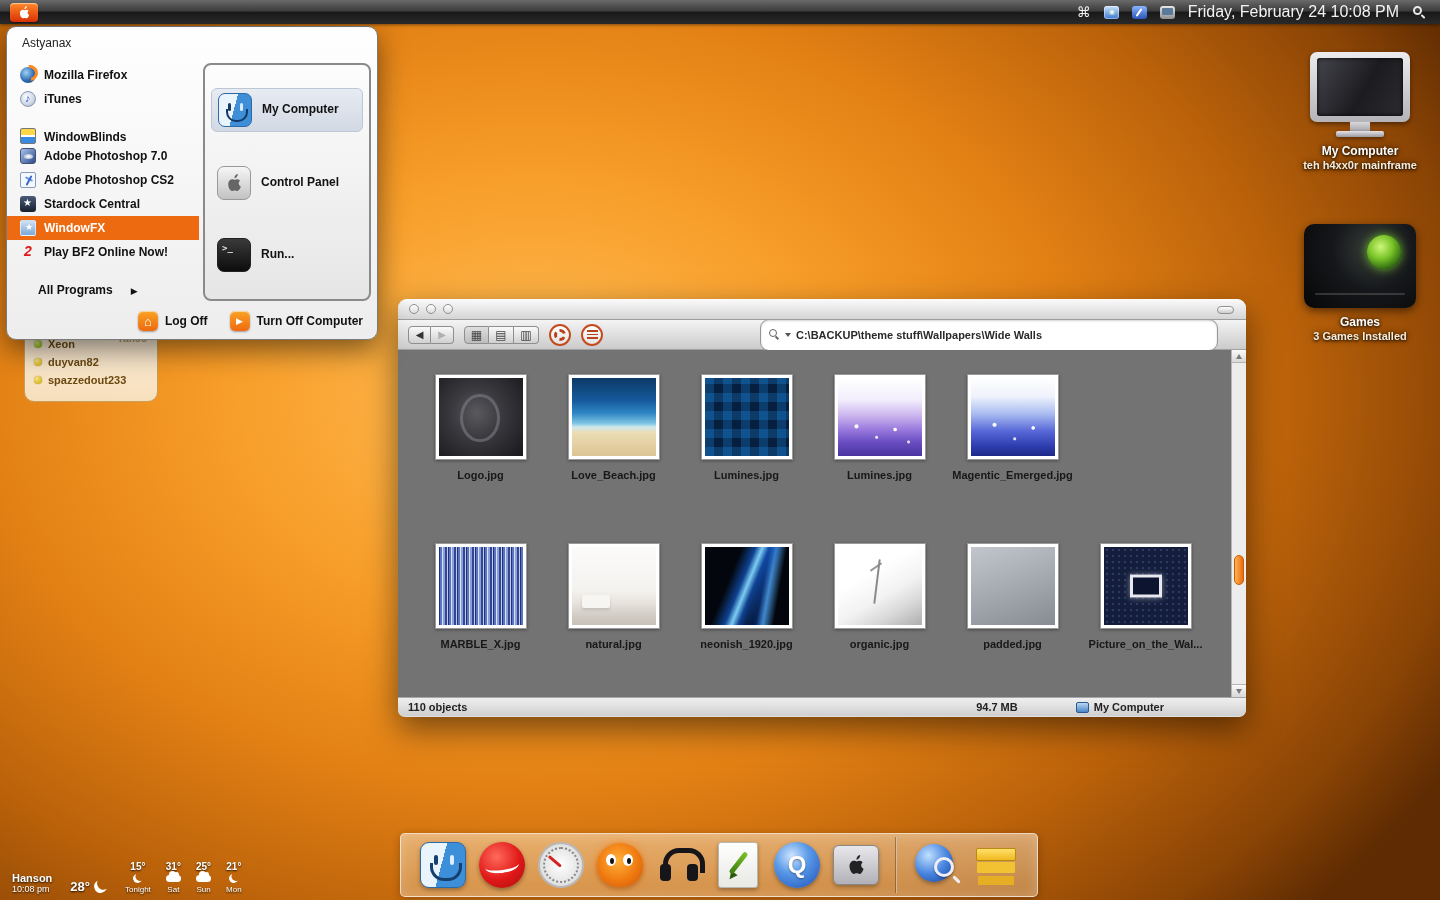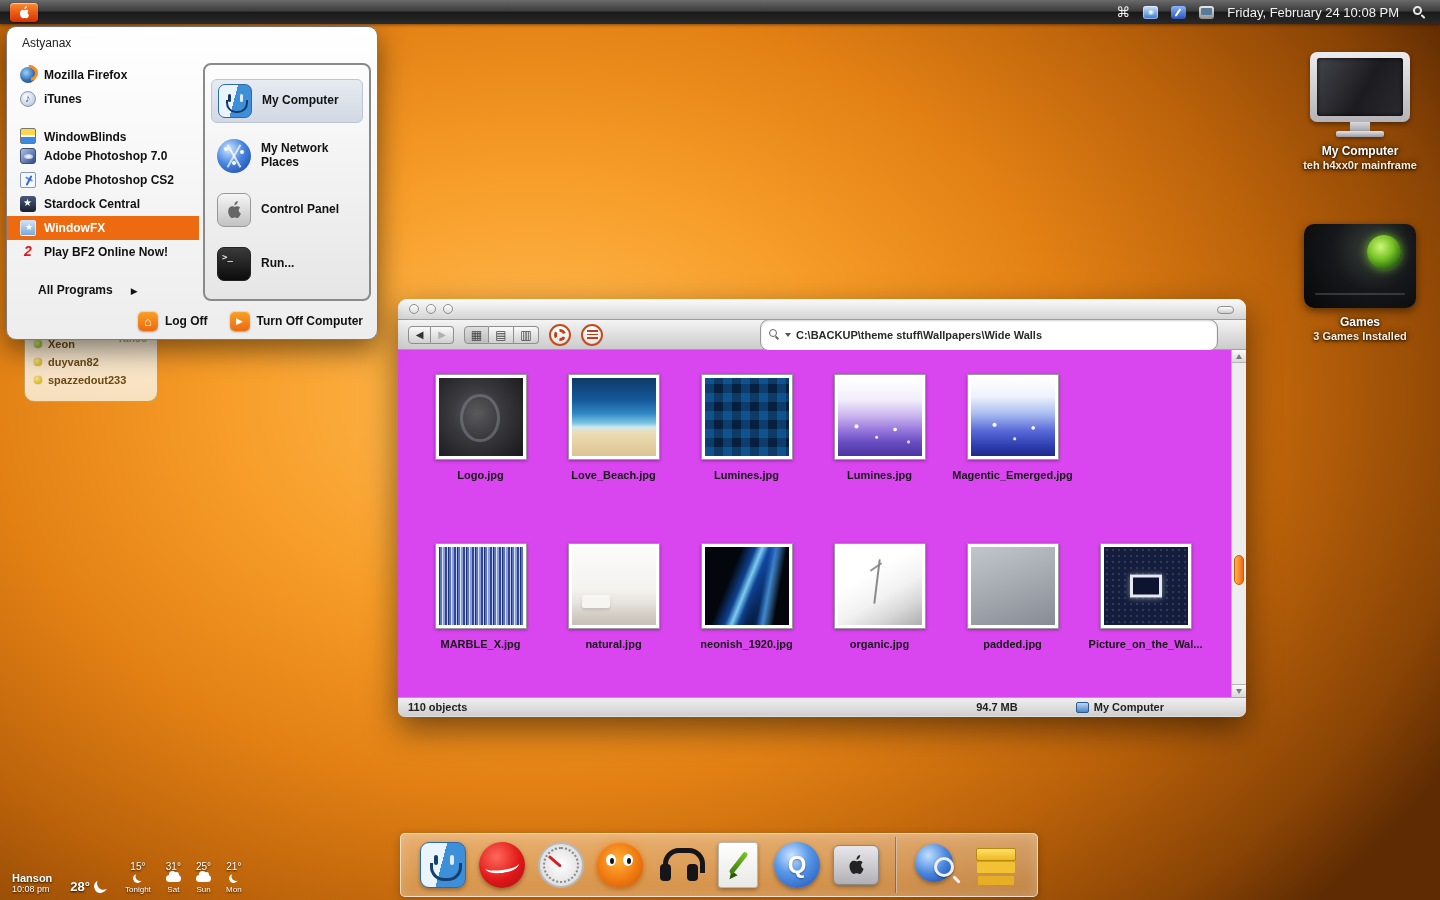--- a/index.html
+++ b/index.html
@@ -21,21 +21,21 @@
   .apple-svg { width:11px; height:13px; fill:currentColor; }
   .mb-right { margin-left:auto; display:flex; align-items:center; gap:13px; margin-right:14px; }
   .mb-cmd::before { content:'⌘'; color:#f0f0f0; font-size:14px; line-height:1; }
   .mb-tile { width:15px; height:13px; border-radius:3px; position:relative; }
   .tile-cam { background:linear-gradient(#cfe4ff,#3a76d0); box-shadow:inset 0 0 0 1px rgba(255,255,255,.4); }
   .tile-cam::after { content:''; position:absolute; left:5px; top:3px; width:6px; height:6px; border-radius:50%; background:radial-gradient(#fff,#9cc 70%); }
   .tile-brush { background:linear-gradient(#8ab4ff,#2a55b8); }
   .tile-brush::after { content:''; position:absolute; left:6px; top:2px; width:2px; height:9px; background:#fff; transform:rotate(35deg); border-radius:2px; }
   .tile-disp { background:linear-gradient(#e8e8e8,#909090); }
   .tile-disp::after { content:''; position:absolute; left:2px; top:2px; right:2px; bottom:4px; background:#5a7a9a; border-radius:1px; }
-  .clock { color:#f2f2f2; font-size:13px; white-space:nowrap; }
+  .clock { color:#f2f2f2; font-size:16px; white-space:nowrap; }
   .mag { position:relative; width:14px; height:14px; display:inline-block; }
   .mag i { position:absolute; }
   .mag-circle { left:1px; top:1px; width:9px; height:9px; border:2px solid #e8e8e8; border-radius:50%; }
   .mag-handle { left:10px; top:9px; width:2px; height:5px; background:#e8e8e8; transform:rotate(-45deg); border-radius:1px; }
 
   
   .startmenu { position:absolute; left:6px; top:26px; width:372px; height:314px; z-index:40;
     background:linear-gradient(#ffffff,#ededed); border:1px solid #7a7a7a; border-radius:10px;
     box-shadow:0 10px 28px rgba(0,0,0,.5); }
   .sm-user { position:absolute; top:9px; left:15px; font-size:12px; color:#222; }
@@ -143,21 +143,21 @@
   .addrbar { margin-left:auto; margin-right:18px; width:458px; height:32px; border-radius:9px;
     border:1px solid #969696; background:#fff; box-shadow:inset 0 1px 2px rgba(0,0,0,.18);
     display:flex; align-items:center; padding:0 8px; gap:5px; }
   .addr-mag { position:relative; width:11px; height:11px; flex:0 0 11px; }
   .addr-mag i { position:absolute; }
   .am-c { left:0; top:0; width:8px; height:8px; border:1.5px solid #666; border-radius:50%; }
   .am-h { left:7px; top:7px; width:1.5px; height:4px; background:#666; transform:rotate(-45deg); }
   .addr-caret { width:0; height:0; border-left:3px solid transparent; border-right:3px solid transparent; border-top:4px solid #555; }
   .addr-text { font-size:11px; font-weight:bold; color:#2a2a2a; white-space:nowrap; overflow:hidden; }
 
-  .f-content { position:relative; height:347px; background:#d946ef; overflow:hidden; }
+  .f-content { position:relative; height:347px; background:#737373; overflow:hidden; }
   .files-row { display:flex; padding-left:16px; }
   .files-row.r1 { margin-top:24px; }
   .files-row.r2 { margin-top:62px; }
   .file { width:133px; display:flex; flex-direction:column; align-items:center; }
   .fframe { width:92px; height:86px; background:#fff; border:1px solid #9a9a9a;
     box-shadow:0 1px 3px rgba(0,0,0,.35); padding:3px; }
   .thumb { width:100%; height:100%; position:relative; overflow:hidden; }
   .fname { margin-top:9px; font-size:11px; font-weight:bold; color:#181818; max-width:131px; white-space:nowrap; overflow:hidden; }
 
   
@@ -285,21 +285,21 @@
   .weather { position:absolute; left:12px; bottom:6px; display:flex; align-items:flex-end; gap:18px; color:#fff; z-index:5; }
   .weather * { text-shadow:0 1px 2px rgba(0,0,0,.85); }
   .w-loc { display:flex; flex-direction:column; }
   .w-city { font-size:11px; font-weight:bold; }
   .w-time { font-size:9px; }
   .w-now { display:flex; align-items:flex-start; gap:4px; }
   .w-temp { font-size:13px; font-weight:bold; }
   .w-moon { width:13px; height:13px; border-radius:50%; box-shadow:inset 4px -2px 0 0 #fff; transform:rotate(-20deg); margin-top:1px; text-shadow:none; }
   .w-cast { display:flex; gap:15px; align-items:flex-end; }
   .w-day { display:flex; flex-direction:column; align-items:center; gap:1px; }
-  .w-day .t { font-size:10px; font-weight:normal;margin-top:12px; }
+  .w-day .t { font-size:10px; font-weight:bold;margin-top:12px; }
   .w-ico { height:11px; display:flex; align-items:center; }
   .ico-moon-sm { width:9px; height:9px; border-radius:50%; box-shadow:inset 3px -1px 0 0 #fff; transform:rotate(-20deg); }
   .ico-cloud { position:relative; width:15px; height:7px; background:#fff; border-radius:8px; }
   .ico-cloud::before { content:''; position:absolute; left:3px; top:-4px; width:7px; height:7px; border-radius:50%; background:#fff; }
   .ico-cloud::after { content:''; position:absolute; left:8px; top:-3px; width:5px; height:5px; border-radius:50%; background:#fff; }
   .w-day .d { font-size:8px; }
 </style>
 </head>
 <body>
 
@@ -388,24 +388,20 @@
       <div class="sm-row no-ico sep-above">
         <span>All Programs</span>
         <span class="subarrow"></span>
       </div>
     </div>
 
     <div class="sm-right-panel">
       <div class="pl-item hl">
         <span class="pl-ico plico-finder"></span>
         <span class="pl-label">My Computer</span>
-      </div>
-      <div class="pl-item">
-        <span class="pl-ico plico-network"></span>
-        <span class="pl-label">My Network Places</span>
       </div>
       <div class="pl-item">
         <span class="pl-ico plico-cpanel">
           <svg class="apple-svg">
               <use href="#apple-shape"></use>
             </svg>
         </span>
         <span class="pl-label">Control Panel</span>
       </div>
       <div class="pl-item">

